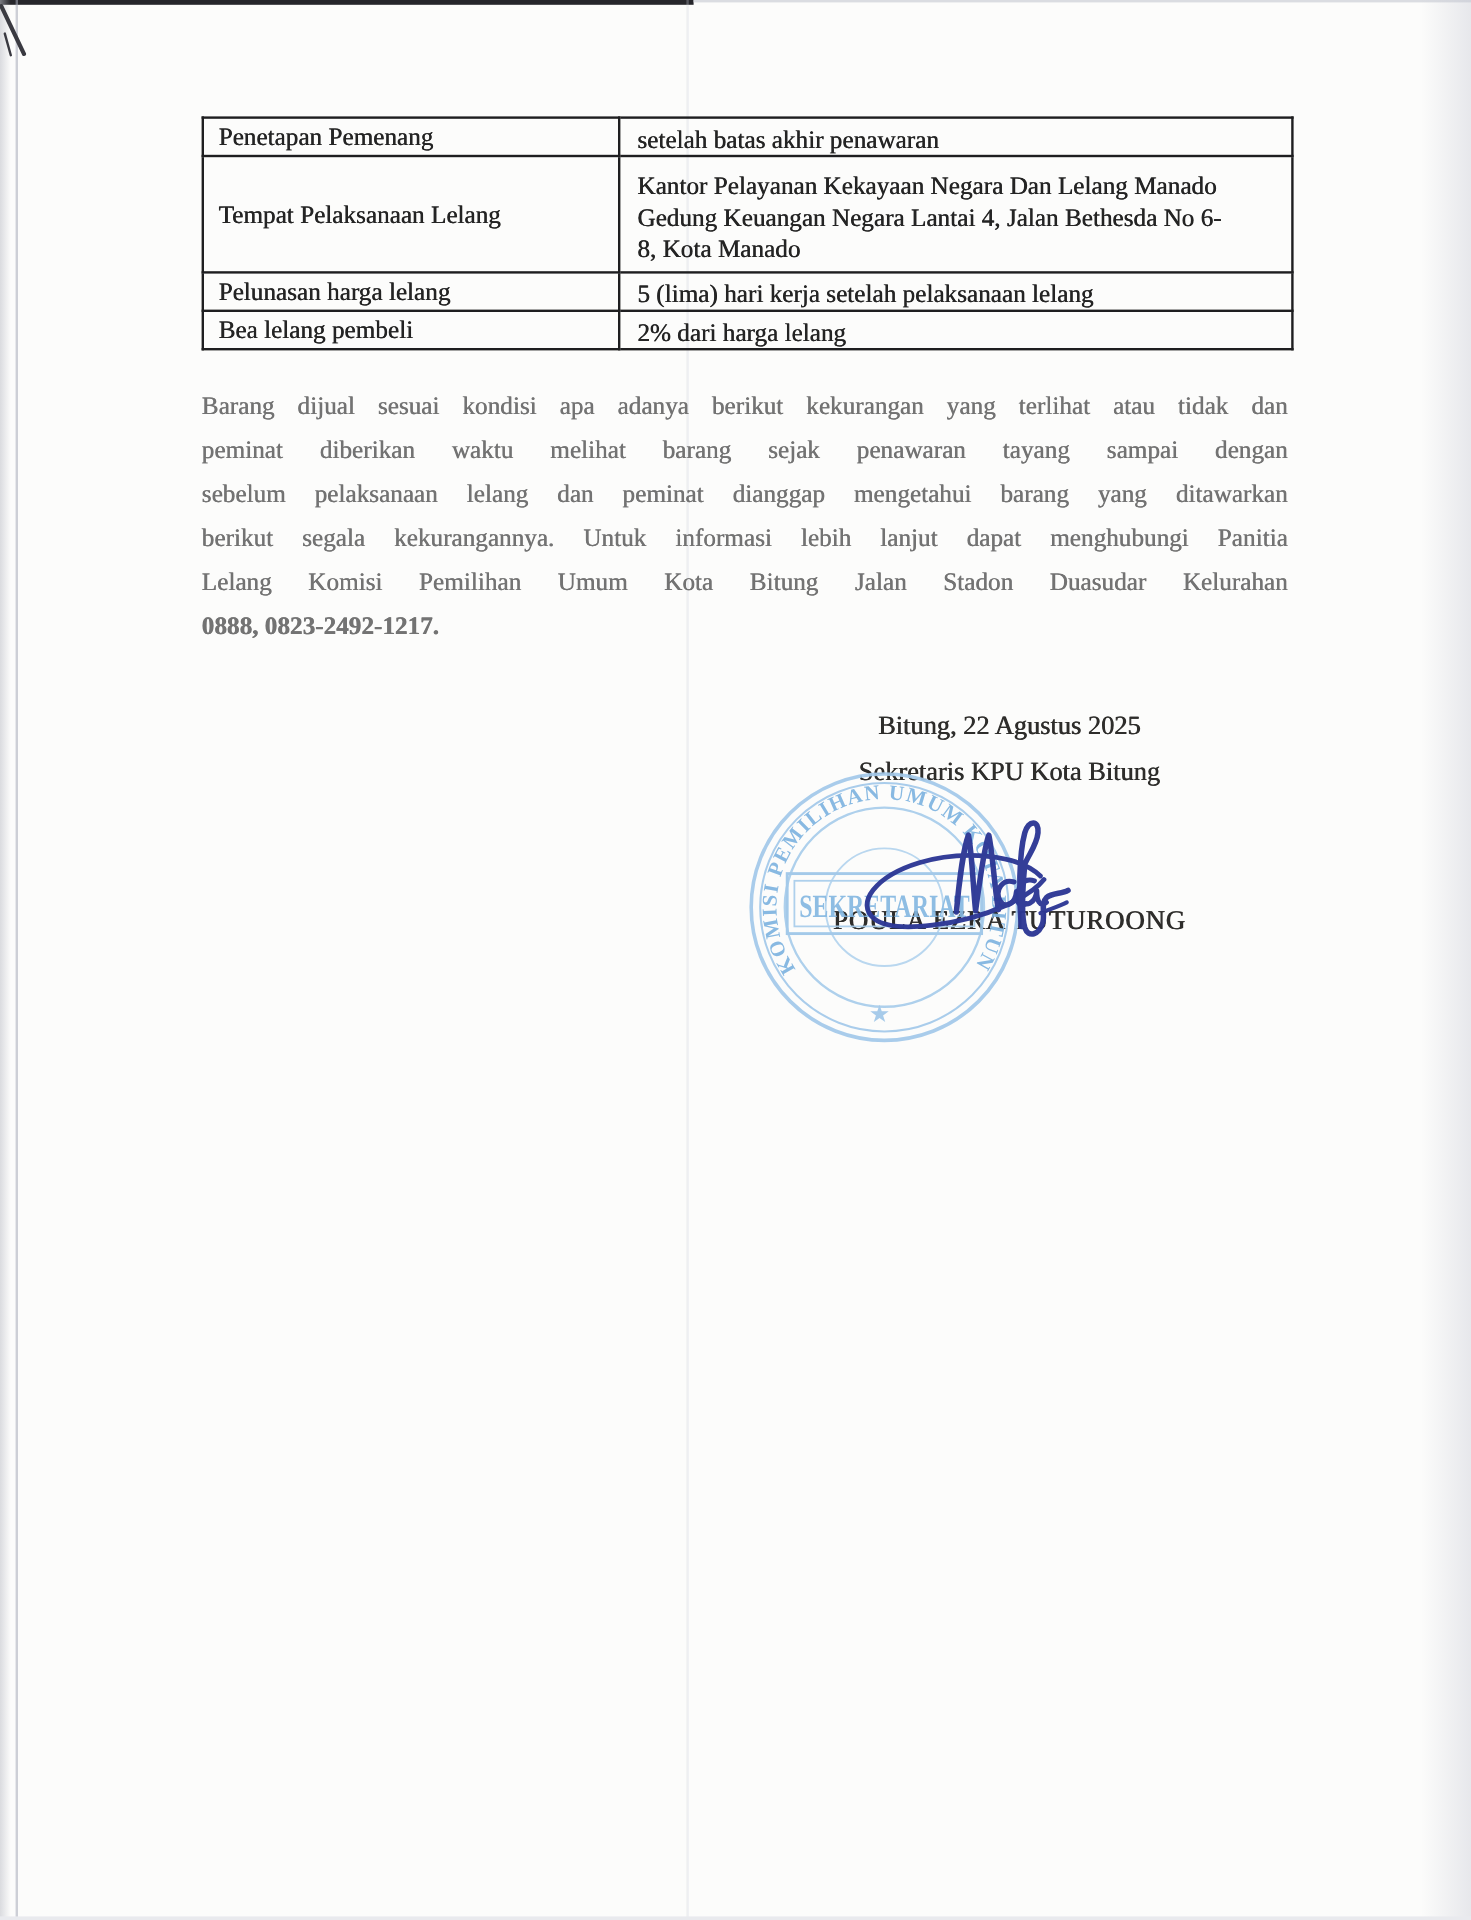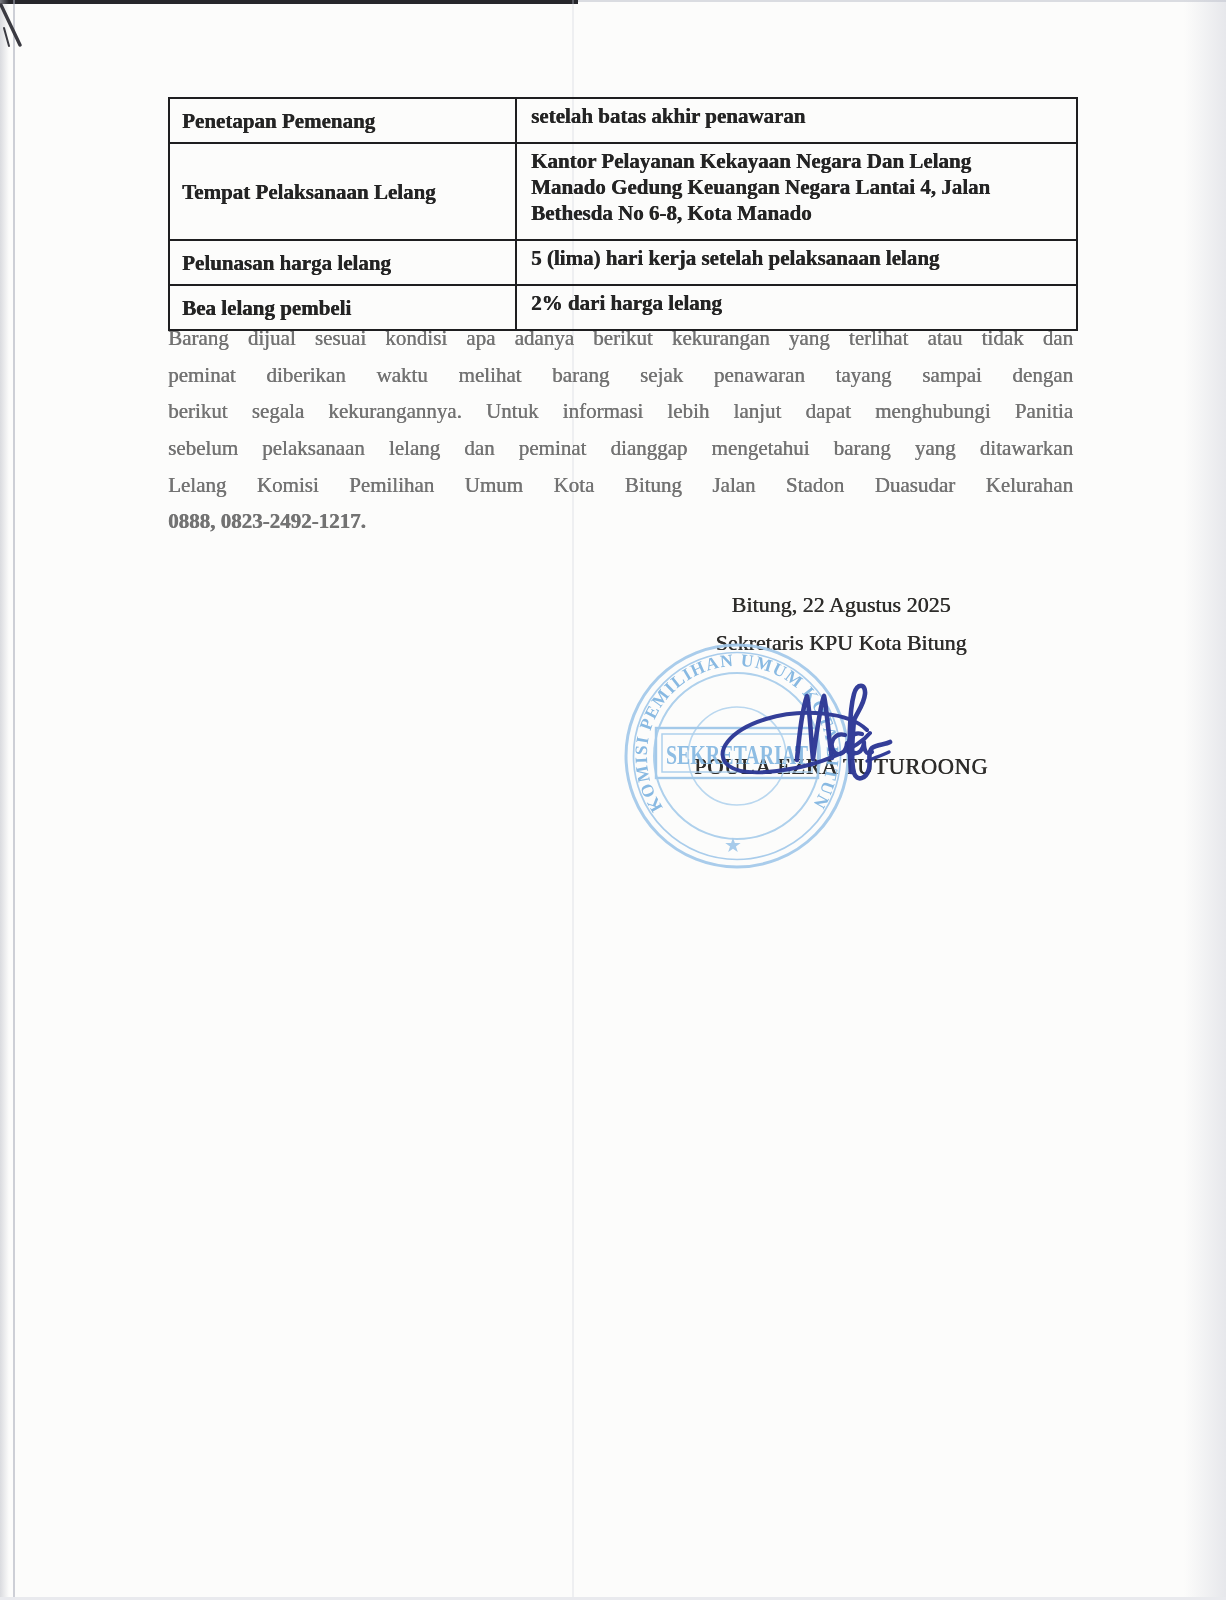--- a/index.html
+++ b/index.html
@@ -20,26 +20,26 @@
     background:linear-gradient(to right,rgba(200,202,212,0),rgba(196,198,210,.38));}
   .bottom-edge-strip{position:absolute;left:0;bottom:0;width:1226px;height:3px;background:#e9eaee;}
 
   
   table.terms{
     position:absolute;left:168px;top:97px;width:910px;
     border-collapse:collapse;table-layout:fixed;
     font-size:21px;color:#242424;
   }
   table.terms th,table.terms td{
-    border:2.5px solid #1e1e20;font-weight:bold;text-align:left;
+    border:2.5px solid #1e1e20;font-weight:normal;text-align:left;
     vertical-align:middle;line-height:26px;
     text-shadow:0.4px 0 0 currentColor;
   }
   table.terms th{width:289px;padding:2px 44px 2px 12px;}
-  table.terms td{padding:4px 50px 13px 14px;}
+  table.terms td{padding:4px 50px 0 14px;}
   tr.r1{height:30px;} tr.r2{height:97px;} tr.r3{height:29px;} tr.r4{height:30px;}
 
   
   .para{position:absolute;left:168px;top:320px;width:905px;font-size:21px;color:#737373;}
   .para .pline{
     height:36.7px;line-height:36.7px;
     text-align:justify;text-align-last:justify;
     text-shadow:0.4px 0 0 currentColor;white-space:normal;
   }
   .para .pline.last{text-align:left;text-align-last:left;font-weight:bold;}
@@ -84,22 +84,22 @@
       <tr class="r4">
         <th>Bea lelang pembeli</th>
         <td>2% dari harga lelang</td>
       </tr>
     </tbody>
   </table>
 
   <div class="para">
     <div class="pline">Barang dijual sesuai kondisi apa adanya berikut kekurangan yang terlihat atau tidak dan</div>
     <div class="pline">peminat diberikan waktu melihat barang sejak penawaran tayang sampai dengan</div>
+    <div class="pline">sebelum pelaksanaan lelang dan peminat dianggap mengetahui barang yang ditawarkan</div>
     <div class="pline">berikut segala kekurangannya. Untuk informasi lebih lanjut dapat menghubungi Panitia</div>
-    <div class="pline">sebelum pelaksanaan lelang dan peminat dianggap mengetahui barang yang ditawarkan</div>
     <div class="pline">Lelang Komisi Pemilihan Umum Kota Bitung Jalan Stadon Duasudar Kelurahan</div>
     <div class="pline last">0888, 0823-2492-1217.</div>
   </div>
 
   <div class="sigblock">
     <div class="line date">Bitung, 22 Agustus 2025</div>
     <div class="line title">Sekretaris KPU Kota Bitung</div>
     <div class="name">POULA EZRA TUTUROONG</div>
   </div>
 

